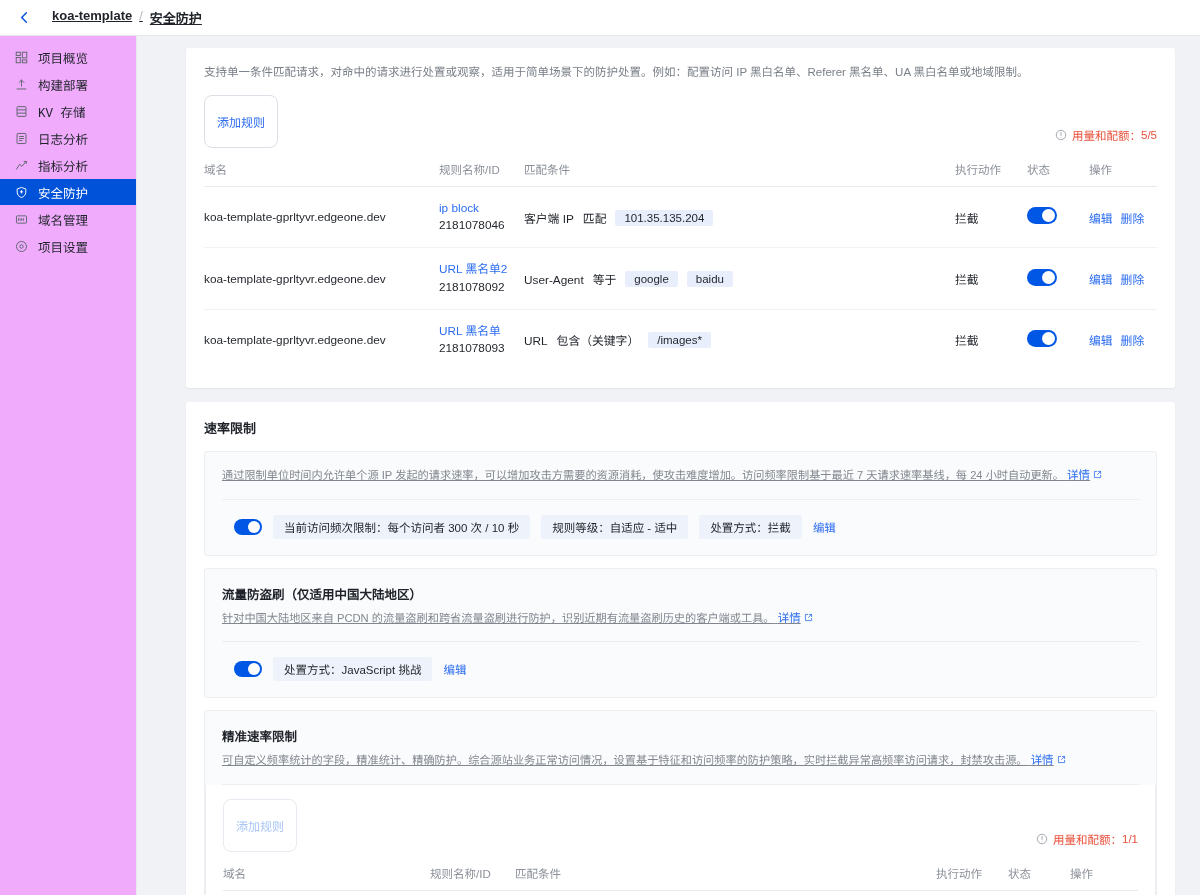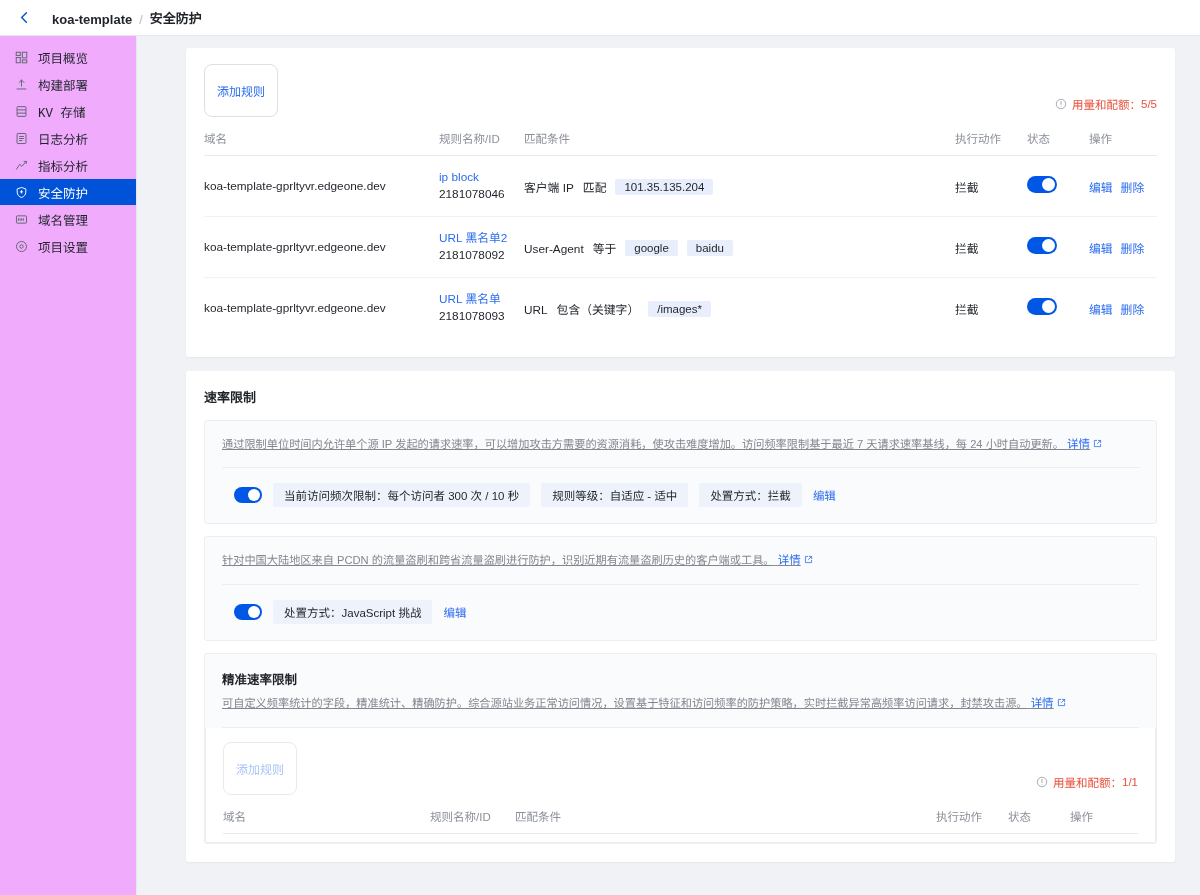--- a/index.html
+++ b/index.html
@@ -20,25 +20,26 @@
     padding-left: 14px;
     border-bottom: 1px solid #e5e8ed;
   }
   .back-btn {
     width: 20px; height: 20px;
     display: flex; align-items: center; justify-content: center;
     color: #0052d9;
     cursor: pointer;
   }
   .crumbs {
-    display: flex; align-items: flex-end;
+    display: flex; align-items: flex-start;
     margin-left: 18px;
     font-size: 13px;
     font-weight: bold;
     color: #1f2329;
+    text-decoration: underline;
   }
   .crumbs .sep { color: #b5bac2; font-weight: normal; margin: 0 7px; }
 
   
   .shell { display: flex; height: 859px; }
 
   
   .sidebar {
     width: 137px;
     background: #f0abfc;
@@ -340,20 +341,21 @@
             <circle cx="8" cy="8" r="2.1"></circle>
           </svg>
       </span>
       <span>项目设置</span>
     </div>
   </nav>
 
   <main class="content">
 
     <section class="panel">
+      <div class="panel-desc">支持单一条件匹配请求，对命中的请求进行处置或观察，适用于简单场景下的防护处置。例如：配置访问 IP 黑白名单、Referer 黑名单、UA 黑白名单或地域限制。</div>
 
       <button class="btn-outline">添加规则</button>
 
       <div class="quota-row">
         <span class="warn-ico">
           <svg width="12" height="12" viewBox="0 0 16 16" fill="none" stroke="currentColor" stroke-width="1.2">
               <circle cx="8" cy="8" r="6.3"></circle>
               <path d="M8 4.6 V8.6" stroke-linecap="round"></path>
               <circle cx="8" cy="11" r="0.6" fill="currentColor" stroke="none"></circle>
             </svg>
@@ -465,20 +467,21 @@
         <div class="sub-body">
           <span class="toggle"></span>
           <span class="info-chip">当前访问频次限制：每个访问者 300 次 / 10 秒</span>
           <span class="info-chip">规则等级：自适应 - 适中</span>
           <span class="info-chip">处置方式：拦截</span>
           <span class="link-blue">编辑</span>
         </div>
       </div>
 
       <div class="subcard">
+        <div class="sub-title">流量防盗刷（仅适用中国大陆地区）</div>
         <div class="sub-desc">
           <span>针对中国大陆地区来自 PCDN 的流量盗刷和跨省流量盗刷进行防护，识别近期有流量盗刷历史的客户端或工具。</span>
           <span class="link-blue">详情</span><span class="ext-ico">
             <svg width="9" height="9" viewBox="0 0 16 16" fill="none" stroke="currentColor" stroke-width="1.4" stroke-linecap="round" stroke-linejoin="round">
                 <path d="M6.5 2.5 H2.5 V13.5 H13.5 V9.5"></path>
                 <path d="M9.5 2.5 H13.5 V6.5"></path>
                 <path d="M13.5 2.5 L8 8"></path>
               </svg>
           </span>
         </div>

